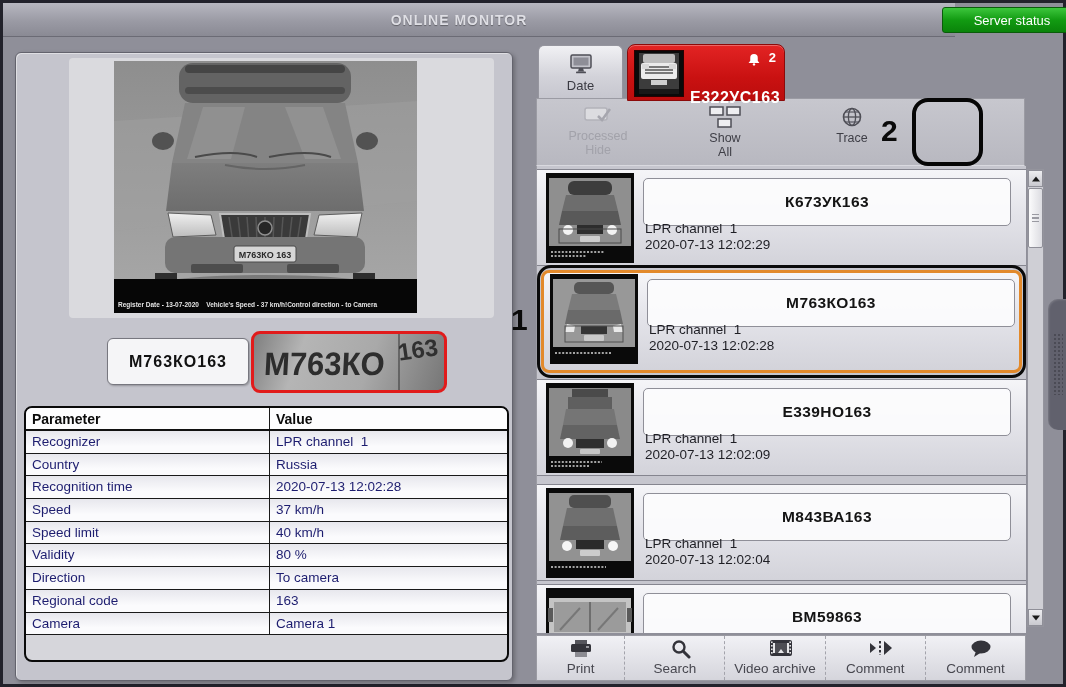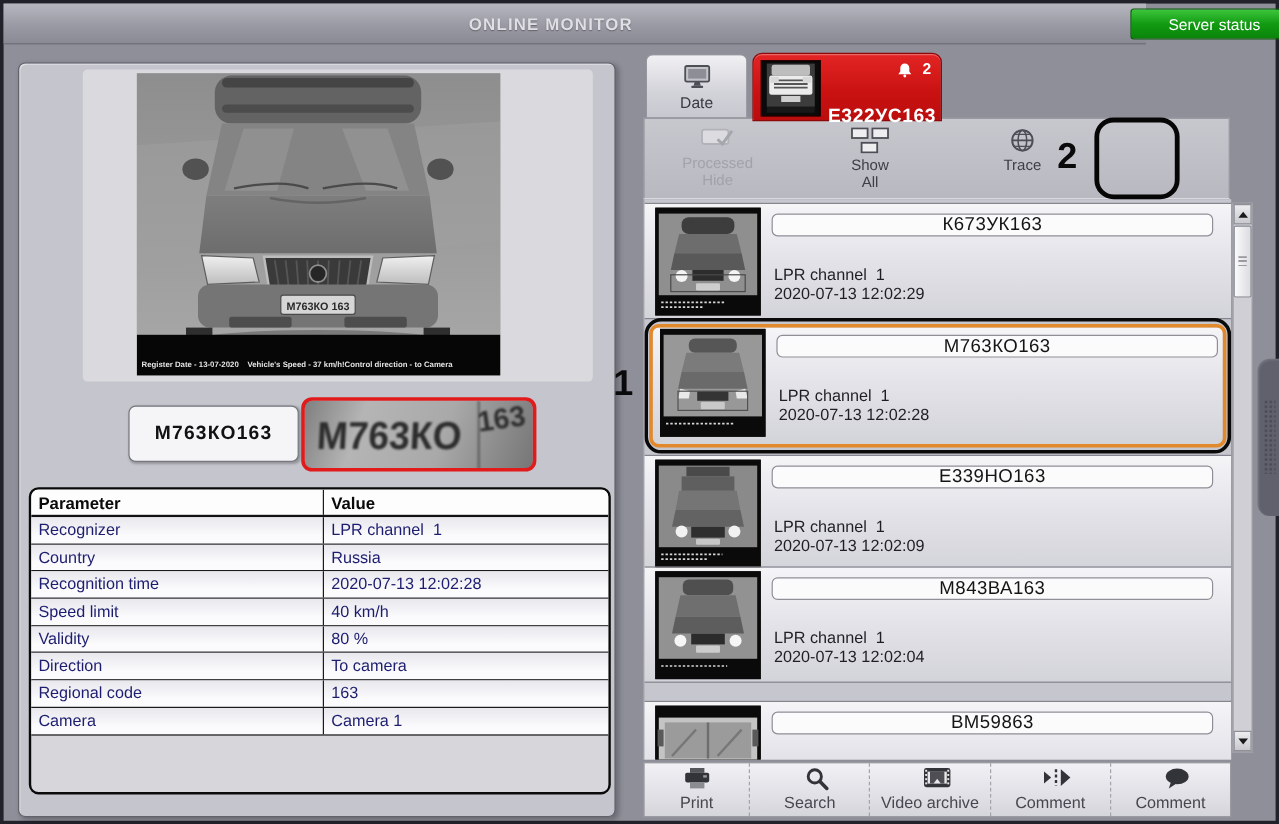--- a/index.html
+++ b/index.html
@@ -92,24 +92,24 @@
   .rp-list { position:absolute; left:533px; top:163px; width:490px; height:467px;
              background:#c6c6ce; border-left:1px solid #9b9ba3; overflow:hidden; }
   .litem { position:absolute; left:0; width:489px; height:97px;
            background:linear-gradient(180deg,#f5f5f8 0%,#e4e4ea 45%,#d3d3da 100%);
            border-top:1px solid #85858f; border-bottom:1px solid #85858f; cursor:pointer; }
   .litem.selected { left:4px; width:481px; height:103px; border:3px solid #e2892b; border-radius:8px; }
   .sel-ring { position:absolute; left:0px; top:99px; width:489px; height:113px;
               border:3px solid #0a0a0a; border-radius:14px; pointer-events:none; z-index:4; }
   .litem .thumb { position:absolute; left:9px; top:3px; width:88px; height:90px; background:#000; }
   .litem.selected .thumb { left:6px; top:1px; }
-  .litem .pbox { position:absolute; left:106px; top:8px; width:368px; height:19px;
+  .litem .pbox { position:absolute; left:106px; top:8px; width:368px; height:48px;
                  background:rgba(252,252,253,.92); border:1px solid #8f8f98; border-radius:5px;
                  display:flex; align-items:center; justify-content:center;
-                 font-size:15.5px; font-weight:normal; letter-spacing:.4px; color:#141414; }
+                 font-size:15.5px; font-weight:bold; letter-spacing:.4px; color:#141414; }
   .litem.selected .pbox { left:103px; top:6px; }
   .litem .ch { position:absolute; left:108px; top:51px; font-size:13.5px; color:#1e1e24; white-space:pre; }
   .litem .tm { position:absolute; left:108px; top:67px; font-size:13.5px; color:#1e1e24; }
   .litem.selected .ch { left:105px; top:49px; }
   .litem.selected .tm { left:105px; top:65px; }
 
   
   .sbar { position:absolute; left:1024px; top:166px; width:17px; height:458px;
           background:#cfcfd5; border:1px solid #94949d; }
   .sbtn { position:absolute; left:0; width:15px; height:17px;
@@ -239,20 +239,24 @@
       </div>
       <div class="trow">
         <div class="tcell p">Country</div>
         <div class="tcell v">Russia</div>
       </div>
       <div class="trow">
         <div class="tcell p">Recognition time</div>
         <div class="tcell v">2020-07-13 12:02:28</div>
       </div>
       <div class="trow">
+        <div class="tcell p">Speed</div>
+        <div class="tcell v">37 km/h</div>
+      </div>
+      <div class="trow">
         <div class="tcell p">Speed limit</div>
         <div class="tcell v">40 km/h</div>
       </div>
       <div class="trow">
         <div class="tcell p">Validity</div>
         <div class="tcell v">80 %</div>
       </div>
       <div class="trow">
         <div class="tcell p">Direction</div>
         <div class="tcell v">To camera</div>
@@ -414,21 +418,21 @@
               <line x1="5" y1="79" x2="56" y2="79" stroke-dasharray="2 1.6"></line>
               <line x1="5" y1="83" x2="44" y2="83" stroke-dasharray="2 1.6"></line>
             </g>
         </svg>
       </div>
       <div class="pbox">Е339НО163</div>
       <div class="ch">LPR channel  1</div>
       <div class="tm">2020-07-13 12:02:09</div>
     </div>
 
-    <div class="litem" style="top:306px">
+    <div class="litem" style="top:318px">
       <div class="thumb">
         <svg width="88" height="90" viewBox="0 0 88 90">
           <rect width="88" height="90" fill="#0a0a0a"></rect>
             <rect x="3" y="5" width="82" height="68" fill="#929292"></rect>
           <rect x="23" y="7" width="42" height="13" rx="5" fill="#4f4f4f"></rect>
           <polygon points="21,20 67,20 71,38 17,38" fill="#6f6f6f"></polygon>
           <polygon points="17,38 71,38 74,52 14,52" fill="#5d5d5d"></polygon>
           <circle cx="21" cy="58" r="5" fill="#f6f6f6"></circle>
             <circle cx="67" cy="58" r="5" fill="#f6f6f6"></circle>
           <rect x="30" y="52" width="28" height="9" fill="#2b2b2b"></rect>

